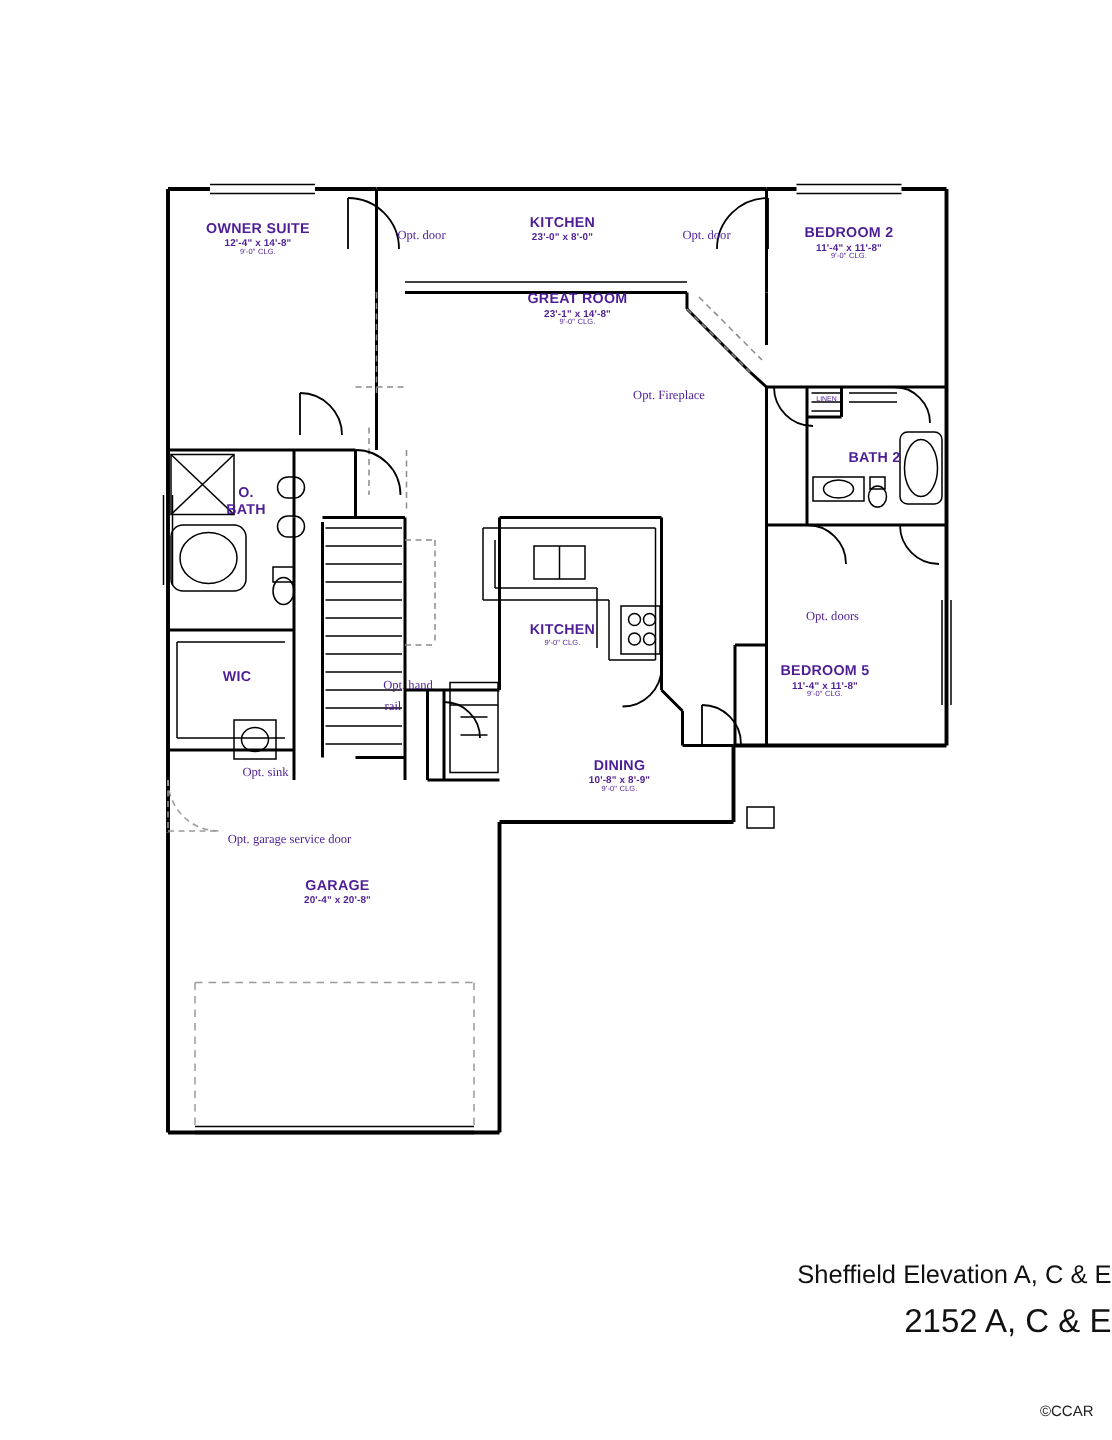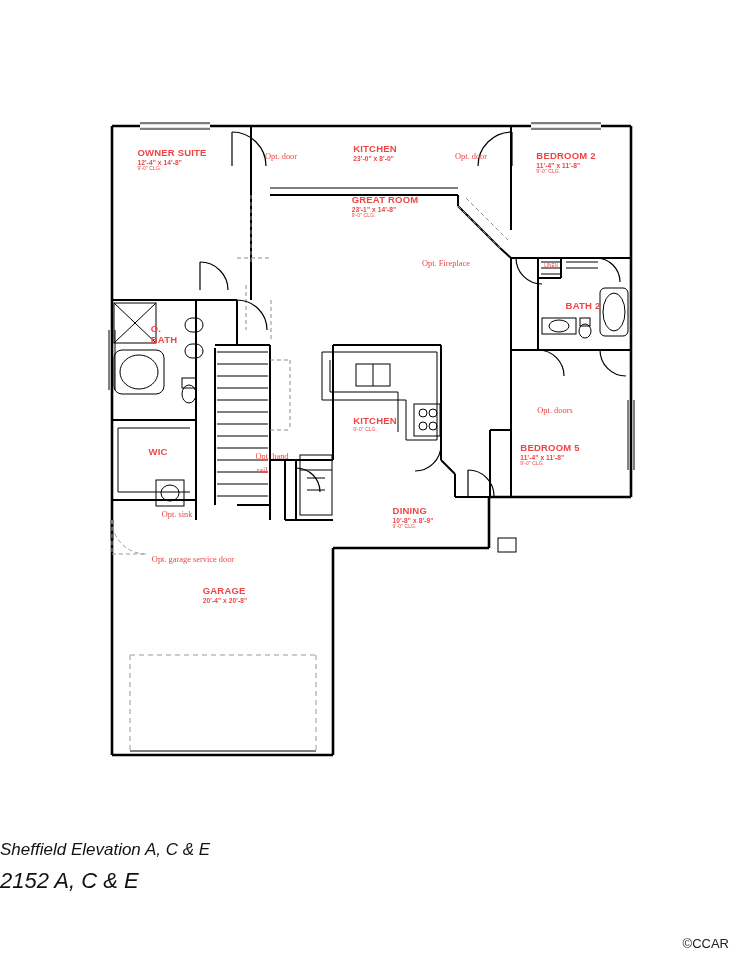--- a/index.html
+++ b/index.html
@@ -17,24 +17,25 @@
   }
   #plan {
     position: absolute;
     left: 0;
     top: 0;
     width: 741px;
     height: 960px;
   }
   .lbl {
     position: absolute;
+    text-align: center;
     line-height: 1.12;
     white-space: nowrap;
     transform: translate(-50%, -50%);
-    color: #ef4444;
+    color: #4c1d95;
   }
   .room-name {
     font-weight: bold;
     font-size: 9.5px;
     letter-spacing: .2px;
   }
   .room-dim {
     font-weight: bold;
     font-size: 6.6px;
     letter-spacing: .1px;
@@ -47,39 +48,38 @@
     font-family: "Liberation Serif", serif;
     font-size: 8.4px;
     font-style: normal;
   }
   .tiny {
     font-size: 4.6px;
   }
   .caption {
     position: absolute;
     width: 100%;
-    text-align: left;
+    text-align: right;
     font-family: "Liberation Sans", sans-serif;
     color: #111;
-    font-style: italic;
   }
   #caption-line1 {
     top: 840px;
     font-size: 17px;
   }
   #caption-line2 {
     top: 868px;
     font-size: 22px;
   }
   #copyright {
     position: absolute;
     right: 12px;
     top: 936px;
     font-family: "Liberation Sans", sans-serif;
-    font-size: 13px;
+    font-size: 10px;
     color: #222;
   }
 </style>
 </head>
 <body>
 
 <svg id="plan" viewBox="0 0 741 960" xmlns="http://www.w3.org/2000/svg">
   <defs>
     <g id="nothing"></g>
   </defs>

